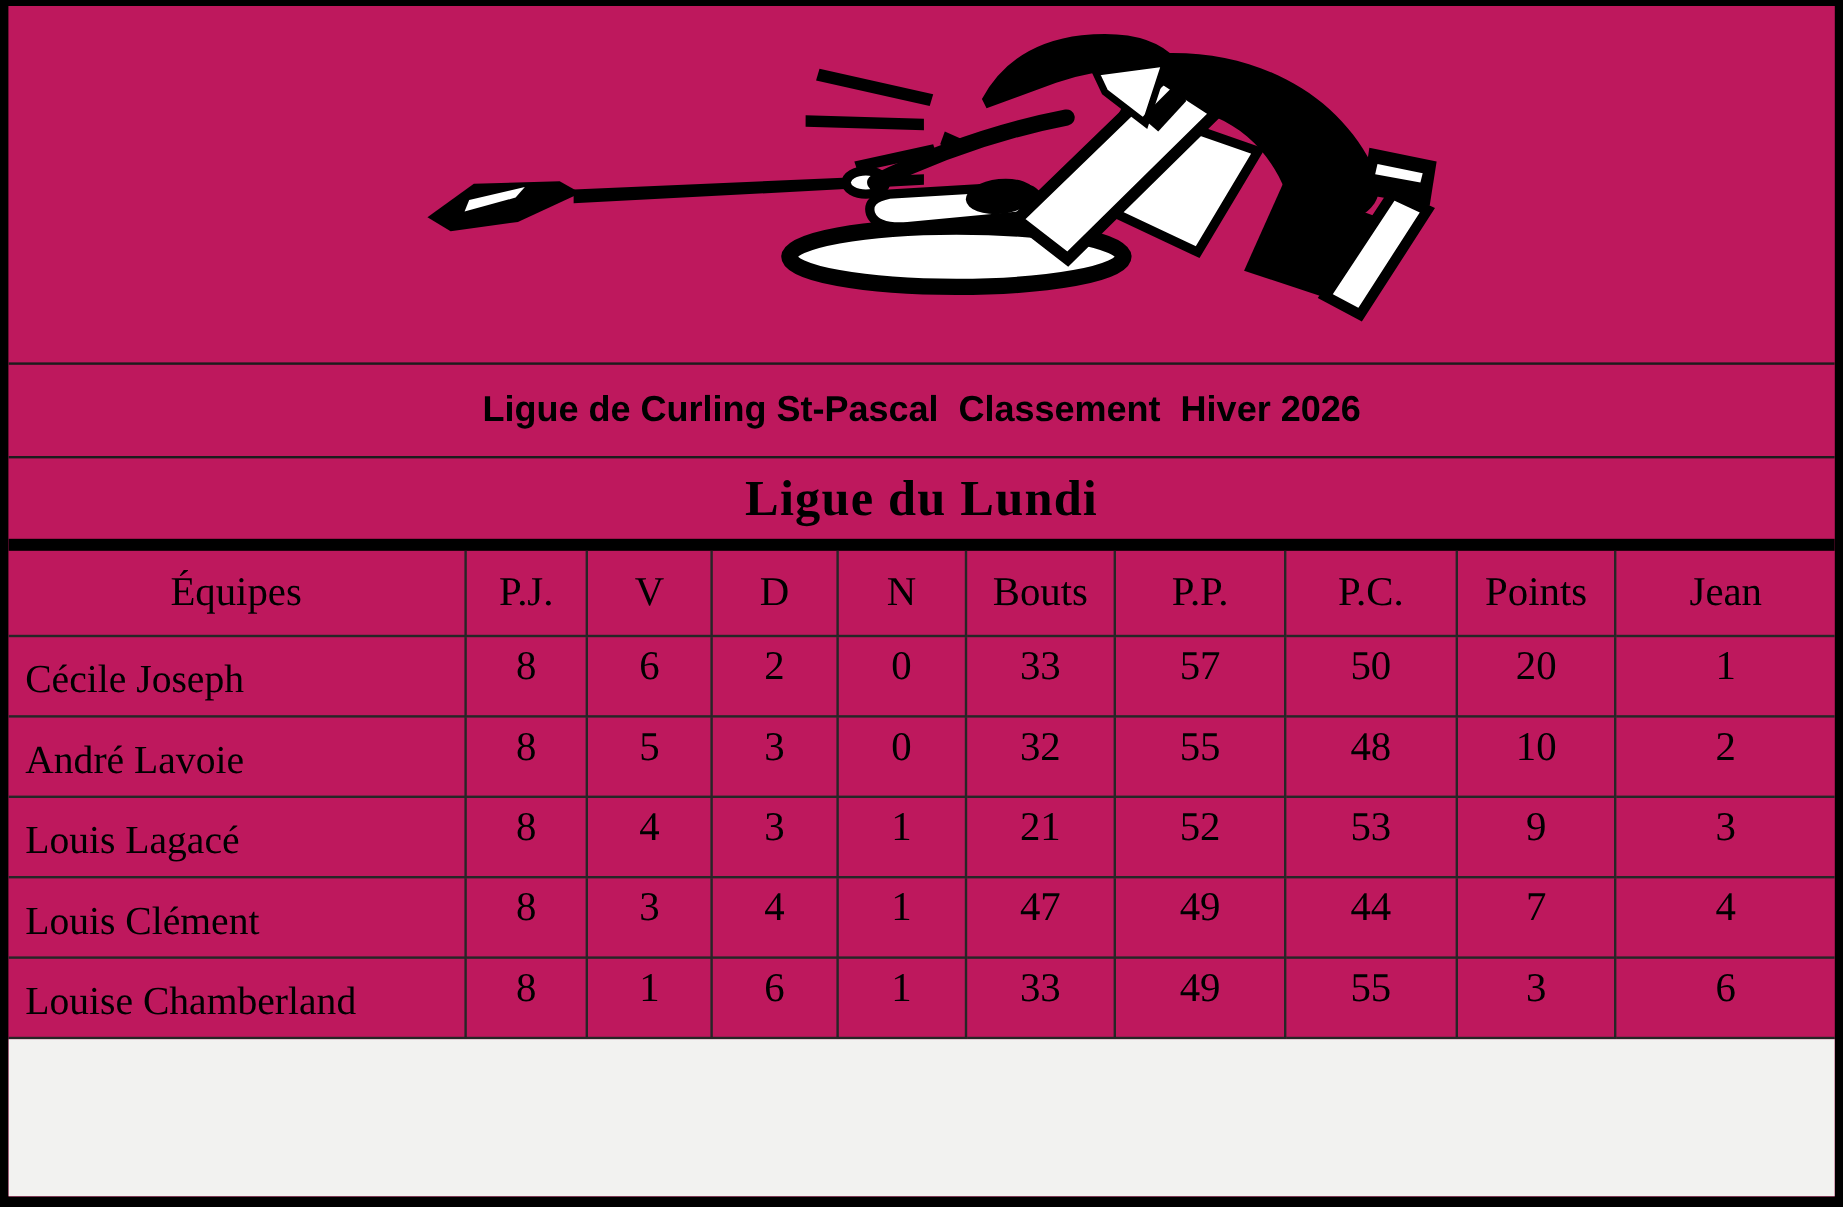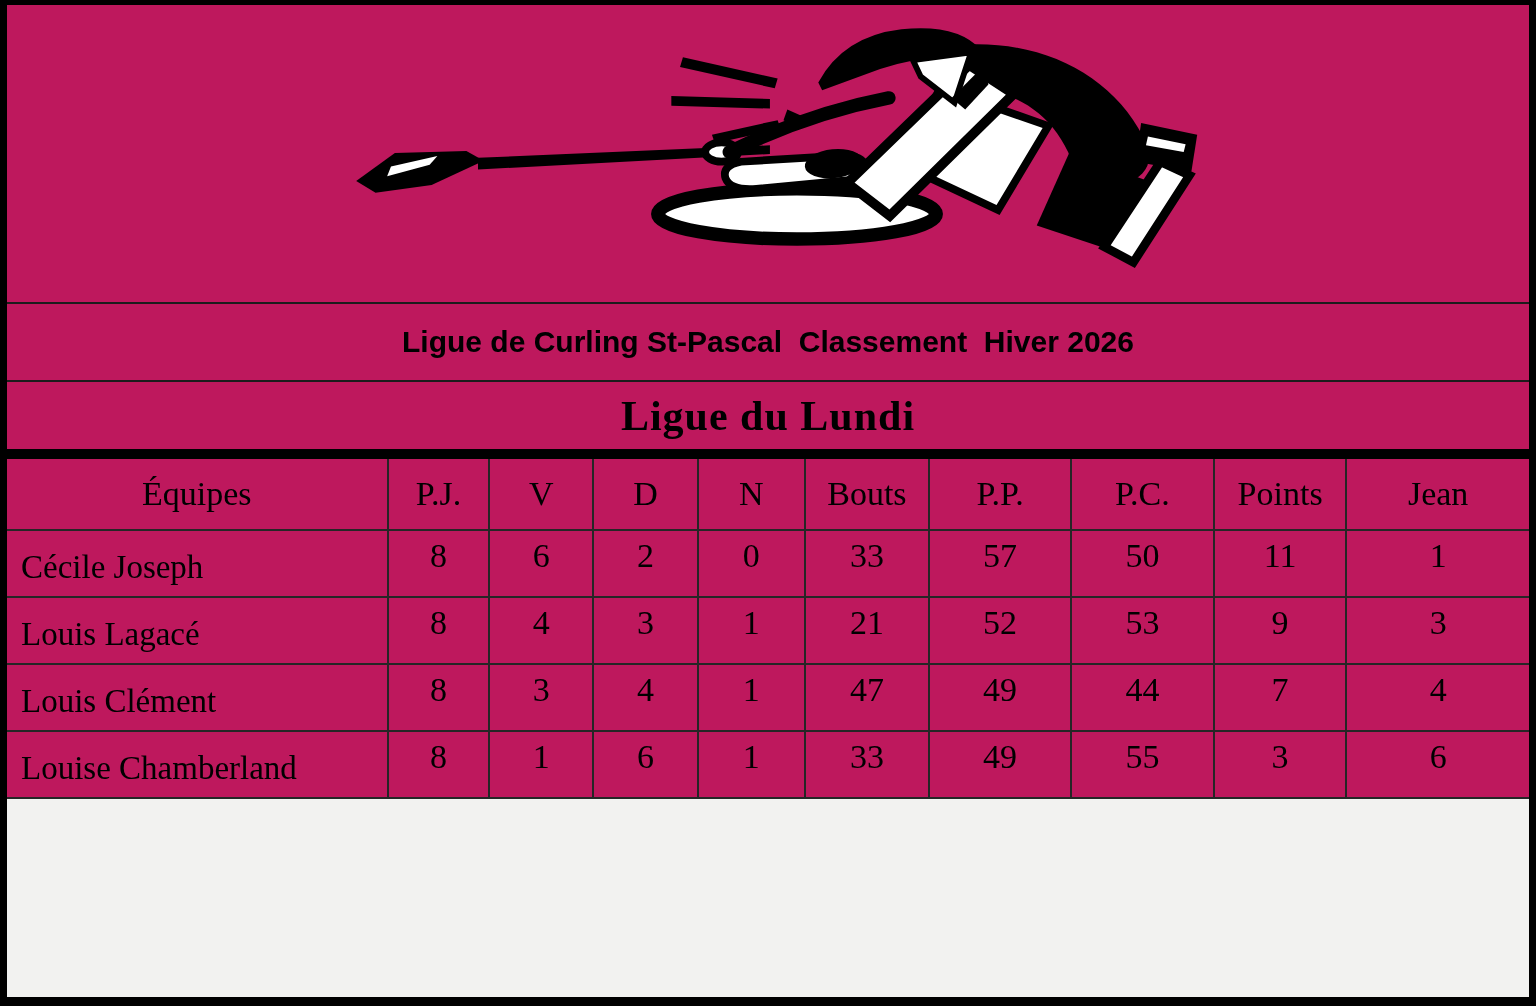--- a/index.html
+++ b/index.html
@@ -150,22 +150,34 @@
     <tbody>
       <tr>
         <td class="name-cell">Cécile Joseph</td>
         <td class="num-cell">8</td>
         <td class="num-cell">6</td>
         <td class="num-cell">2</td>
         <td class="num-cell">0</td>
         <td class="num-cell">33</td>
         <td class="num-cell">57</td>
         <td class="num-cell">50</td>
-        <td class="num-cell">11</td>
-        <td class="num-cell">1</td>
+        <td class="num-cell">20</td>
+        <td class="num-cell">1</td>
+      </tr>
+      <tr>
+        <td class="name-cell">André Lavoie</td>
+        <td class="num-cell">8</td>
+        <td class="num-cell">5</td>
+        <td class="num-cell">3</td>
+        <td class="num-cell">0</td>
+        <td class="num-cell">32</td>
+        <td class="num-cell">55</td>
+        <td class="num-cell">48</td>
+        <td class="num-cell">10</td>
+        <td class="num-cell">2</td>
       </tr>
       <tr>
         <td class="name-cell">Louis Lagacé</td>
         <td class="num-cell">8</td>
         <td class="num-cell">4</td>
         <td class="num-cell">3</td>
         <td class="num-cell">1</td>
         <td class="num-cell">21</td>
         <td class="num-cell">52</td>
         <td class="num-cell">53</td>

